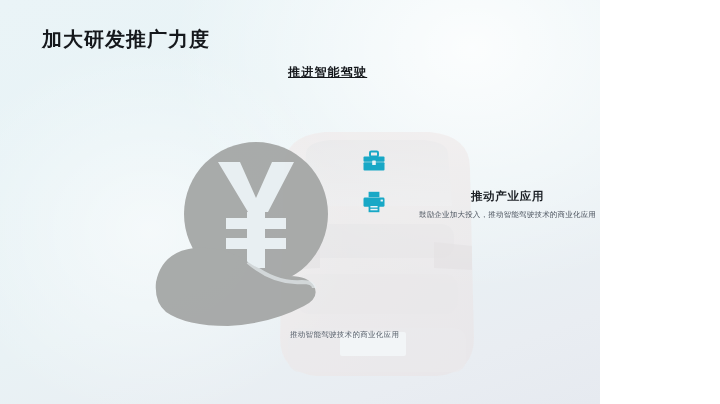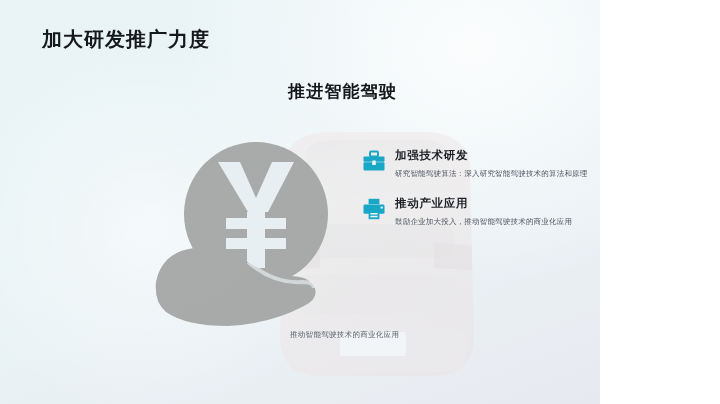--- a/index.html
+++ b/index.html
@@ -69,41 +69,42 @@
     font-size: 20px;
     font-weight: bold;
     color: #15181c;
     letter-spacing: 1px;
     white-space: nowrap;
   }
 
   .section-title {
     position: absolute;
     left: 288px;
-    top: 80px;
-    font-size: 17px;
+    top: 64px;
+    font-size: 12px;
     font-weight: bold;
     color: #14171b;
     letter-spacing: 1.2px;
     white-space: nowrap;
+    text-decoration: underline;
   }
 
   .items {
     position: absolute;
     left: 362px;
     top: 148px;
     width: 258px;
   }
 
   .item {
     display: flex;
     align-items: flex-start;
     margin-bottom: 14px;
   }
-  .item:last-child { margin-bottom: 0; }
+  .item:last-child { margin-bottom: 0; text-align: center; }
 
   .item-icon {
     flex: 0 0 auto;
     width: 24px;
     height: 24px;
     margin-right: 9px;
     margin-top: 1px;
   }
   .item-icon svg { display: block; }
 
@@ -200,24 +201,20 @@
 
     <div class="item item-gap-1">
       <span class="item-icon">
         <svg width="24" height="24" viewBox="0 0 24 24">
           <rect x="8" y="2.5" width="8" height="5" rx="1.2" fill="none" stroke="#18A8C6" stroke-width="2"></rect>
           <rect x="1.5" y="7.5" width="21" height="5.2" rx="1" fill="#18A8C6"></rect>
           <rect x="1.5" y="13.2" width="21" height="8.3" rx="1" fill="#18A8C6"></rect>
           <rect x="10.2" y="11.4" width="3.6" height="4.6" rx="0.6" fill="#eaf4f7"></rect>
         </svg>
       </span>
-      <div class="item-body">
-        <div class="item-title">加强技术研发</div>
-        <div class="item-desc">研究智能驾驶算法：深入研究智能驾驶技术的算法和原理</div>
-      </div>
     </div>
 
 
     <div class="item">
       <span class="item-icon">
         <svg width="24" height="24" viewBox="0 0 24 24">
           <rect x="6.6" y="1.8" width="10.8" height="5.4" fill="#18A8C6"></rect>
           <rect x="1.5" y="7.6" width="21" height="9.2" rx="1.4" fill="#18A8C6"></rect>
           <rect x="18.6" y="9.6" width="2.3" height="1.9" fill="#eaf4f7"></rect>
           <rect x="6.6" y="14.2" width="10.8" height="8" fill="#18A8C6"></rect>

